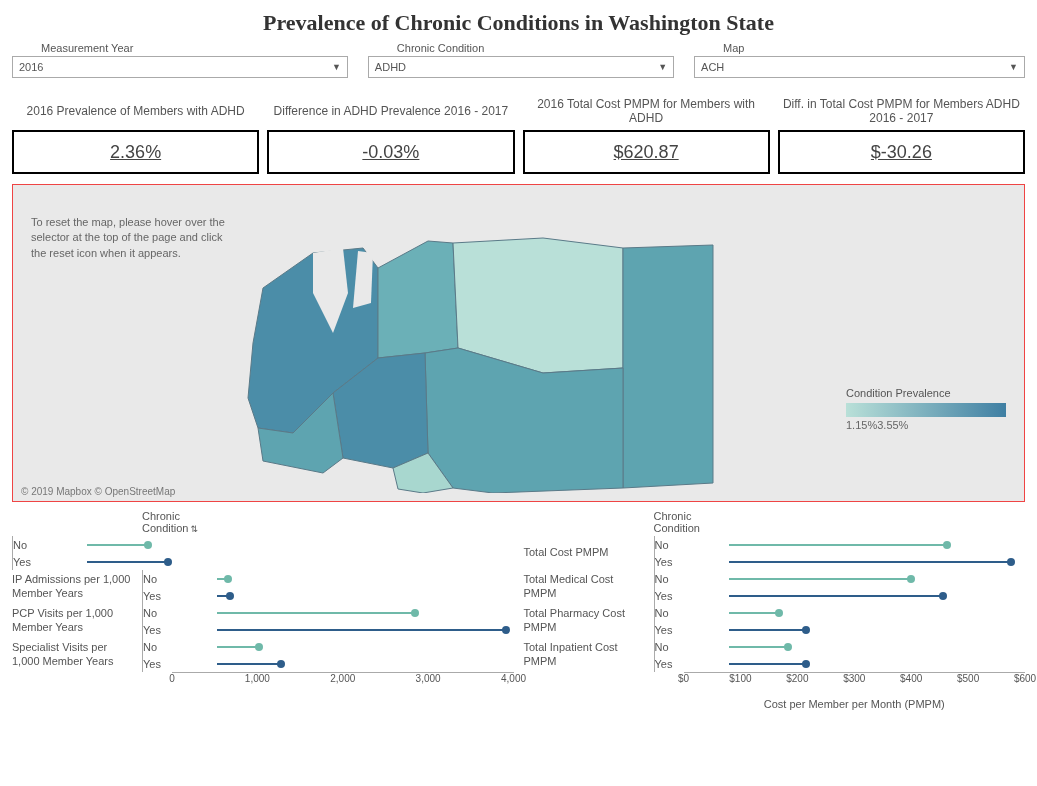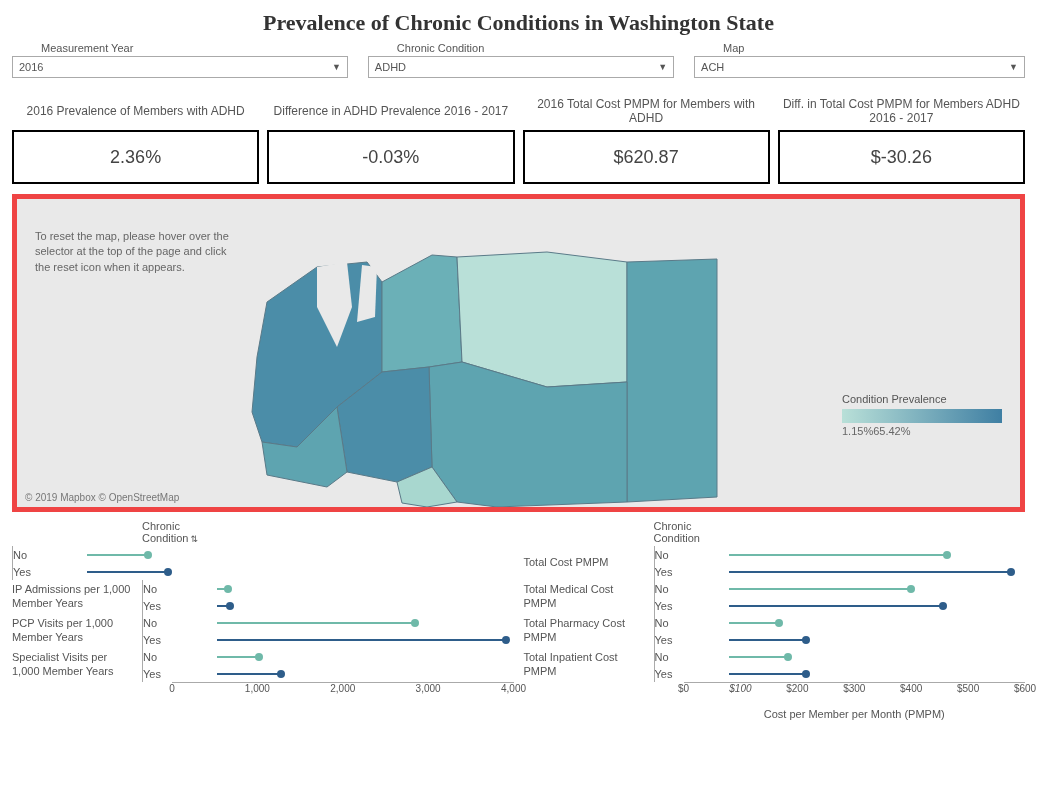--- a/index.html
+++ b/index.html
@@ -9,22 +9,22 @@
   .filter { display: flex; flex-direction: column; }
   .filter.f1 { width: 340px; }
   .filter.f2 { width: 310px; }
   .filter.f3 { width: 335px; }
   .filter-label { font-size: 11px; color: #555; margin-bottom: 2px; padding-left: 29px; }
   .select { border: 1px solid #aaa; height: 22px; display: flex; align-items: center; justify-content: space-between; padding: 0 6px; font-size: 11px; cursor: pointer; background:#fff;}
   .select .tri { font-size: 9px; color: #555; }
   .kpis { display: flex; gap: 8px; padding: 10px 12px 6px; }
   .kpi { flex: 1; text-align: center; }
   .kpi-label { font-size: 12px; color: #555; height: 34px; display:flex; align-items:center; justify-content:center; }
-  .kpi-box { border: 2px solid #000; height: 54px; display: flex; align-items: center; justify-content: center; font-size: 18px; color: #444; margin-top:2px;}
-  .map-area { margin: 4px 12px 4px; height: 318px; background: #e9e9e9; position: relative; border:5px solid #ef4444;}
+  .kpi-box { border: 2px solid #000; height: 44px; display: flex; align-items: center; justify-content: center; font-size: 18px; color: #444; margin-top:2px;text-decoration:underline;}
+  .map-area { margin: 4px 12px 4px; height: 318px; background: #e9e9e9; position: relative; border:1px solid #ef4444;}
   .map-help { position: absolute; top: 30px; left: 18px; width: 200px; font-size: 11px; color: #666; line-height:1.4;}
   .map-credits { position: absolute; bottom: 4px; left: 8px; font-size: 10px; color: #777; }
   .legend { position: absolute; right: 18px; bottom: 70px; width: 160px; }
   .legend-title { font-size: 11px; color: #555; margin-bottom:4px;}
   .legend-bar { height: 14px; background: linear-gradient(to right, #b9e0d8, #3f7fa3); }
   .legend-scale { display: flex; justify-content: flex-start; font-size: 11px; color:#666; margin-top:2px;}
   .map-svg { position:absolute; left:180px; top:8px; }
   .charts { display: flex; padding: 4px 12px 0; gap: 10px; }
   .chart-col { flex: 1; position:relative; }
   .col-headers { display: flex; font-size: 11px; color: #555; margin-bottom:2px;}
@@ -105,21 +105,21 @@
       <polygon fill="#5ea4b0" points="65,235 100,240 140,200 150,265 130,280 70,268"></polygon>
       <polygon fill="#e9e9e9" stroke="none" points="120,60 150,55 155,100 140,140 120,100"></polygon>
       <polygon fill="#e9e9e9" stroke="none" points="165,58 180,60 178,110 160,115"></polygon>
     </g>
   </svg>
   <div class="legend">
     <div class="legend-title">Condition Prevalence</div>
     <div class="legend-bar"></div>
     <div class="legend-scale">
       <span>1.15%</span>
-      <span>65.42%</span>
+      <span>3.55%</span>
     </div>
   </div>
   <div class="map-credits">© 2019 Mapbox © OpenStreetMap</div>
 </div>
 
 <div class="charts">
   <div class="chart-col" id="chart-left">
       <div class="col-headers">
         <div class="rowlabel-h"></div>
         <div class="cond-h">
@@ -288,21 +288,21 @@
             <div class="yn">Yes</div>
             <div class="track">
               <div class="lolli-line" style="left: 0px; width: 26.1538%; background: rgb(46, 93, 138);"></div>
               <div class="lolli-dot" style="left: 26.1538%; background: rgb(46, 93, 138);"></div>
             </div>
           </div>
         </div>
       </div>
       <div class="axis">
         <div class="tick" style="left: 0%;">$0</div>
-        <div class="tick" style="left: 16.6667%; font-style: italic;">$100</div>
+        <div class="tick" style="left: 16.6667%;">$100</div>
         <div class="tick" style="left: 33.3333%;">$200</div>
         <div class="tick" style="left: 50%;">$300</div>
         <div class="tick" style="left: 66.6667%;">$400</div>
         <div class="tick" style="left: 83.3333%;">$500</div>
         <div class="tick" style="left: 100%;">$600</div>
       </div>
       <div class="axis-label">Cost per Member per Month (PMPM)</div>
     </div>
 </div>
 

